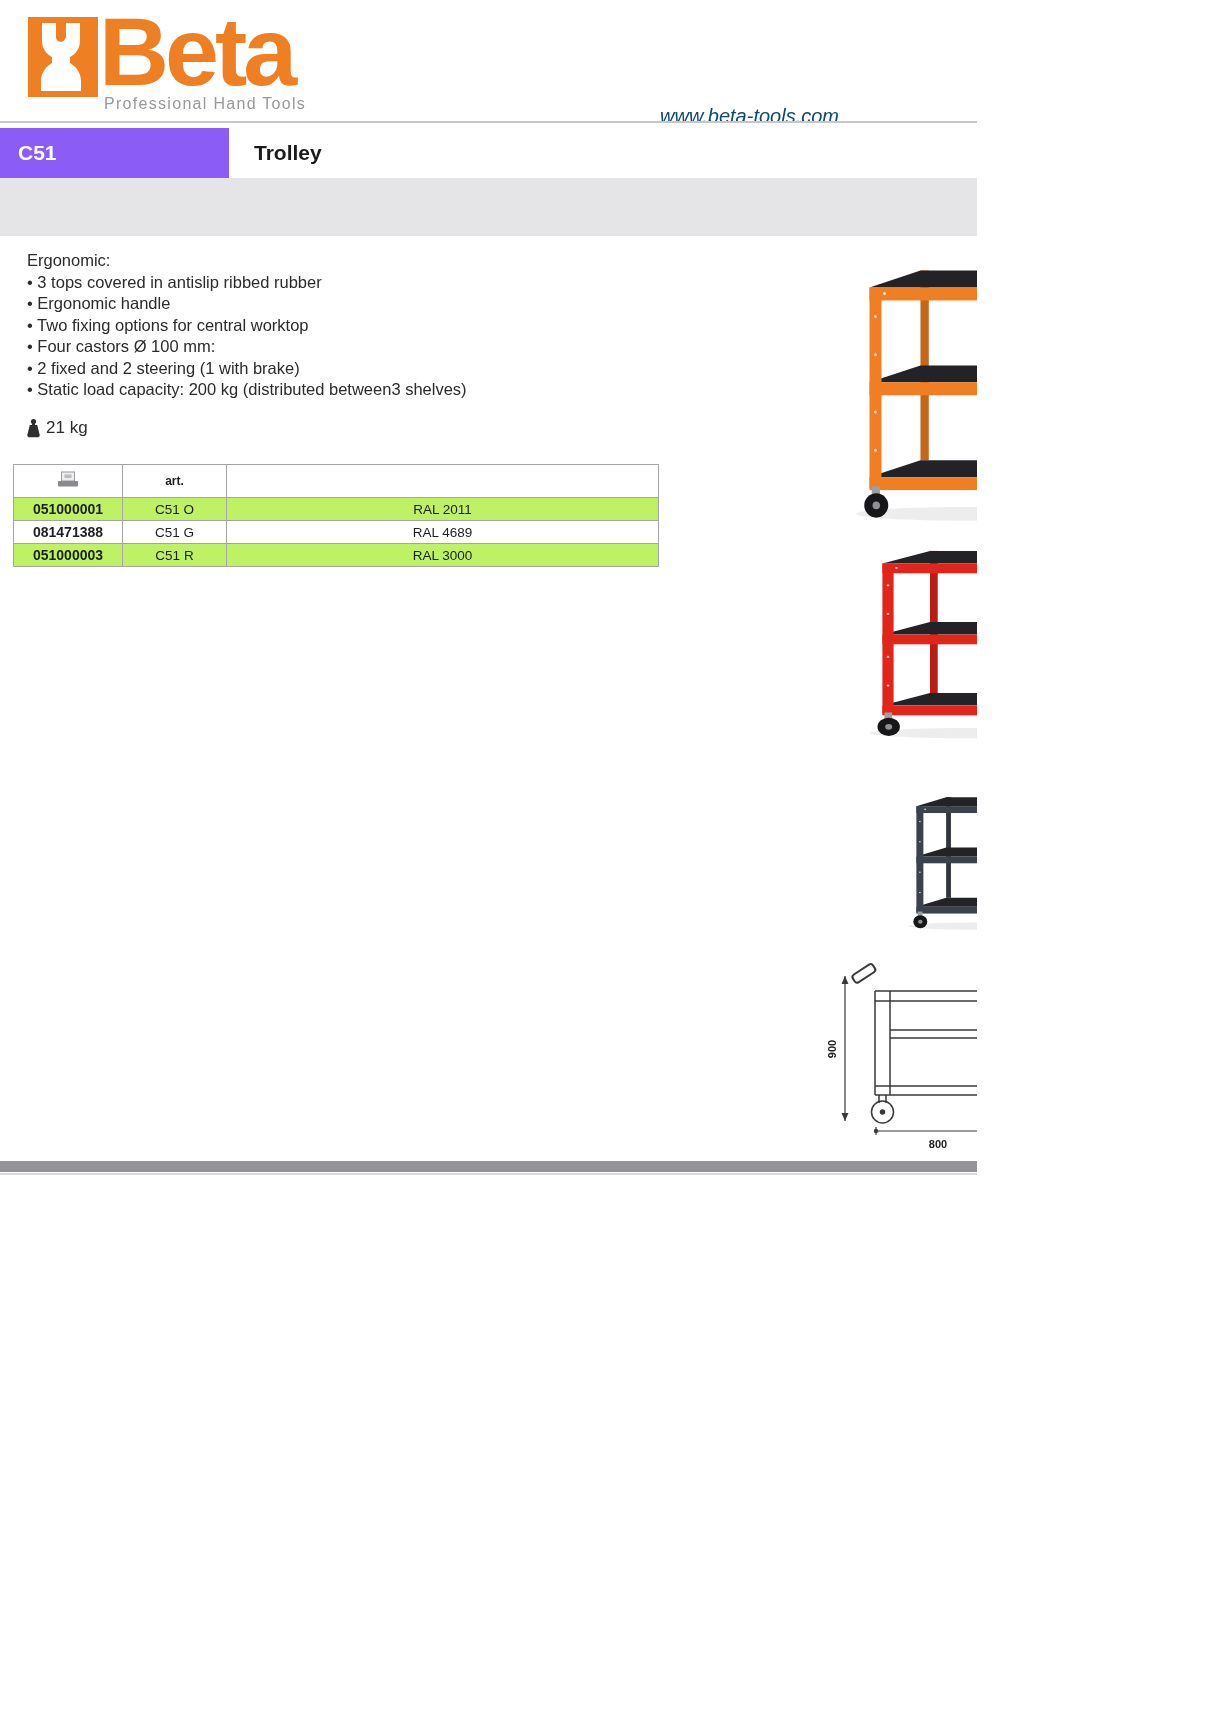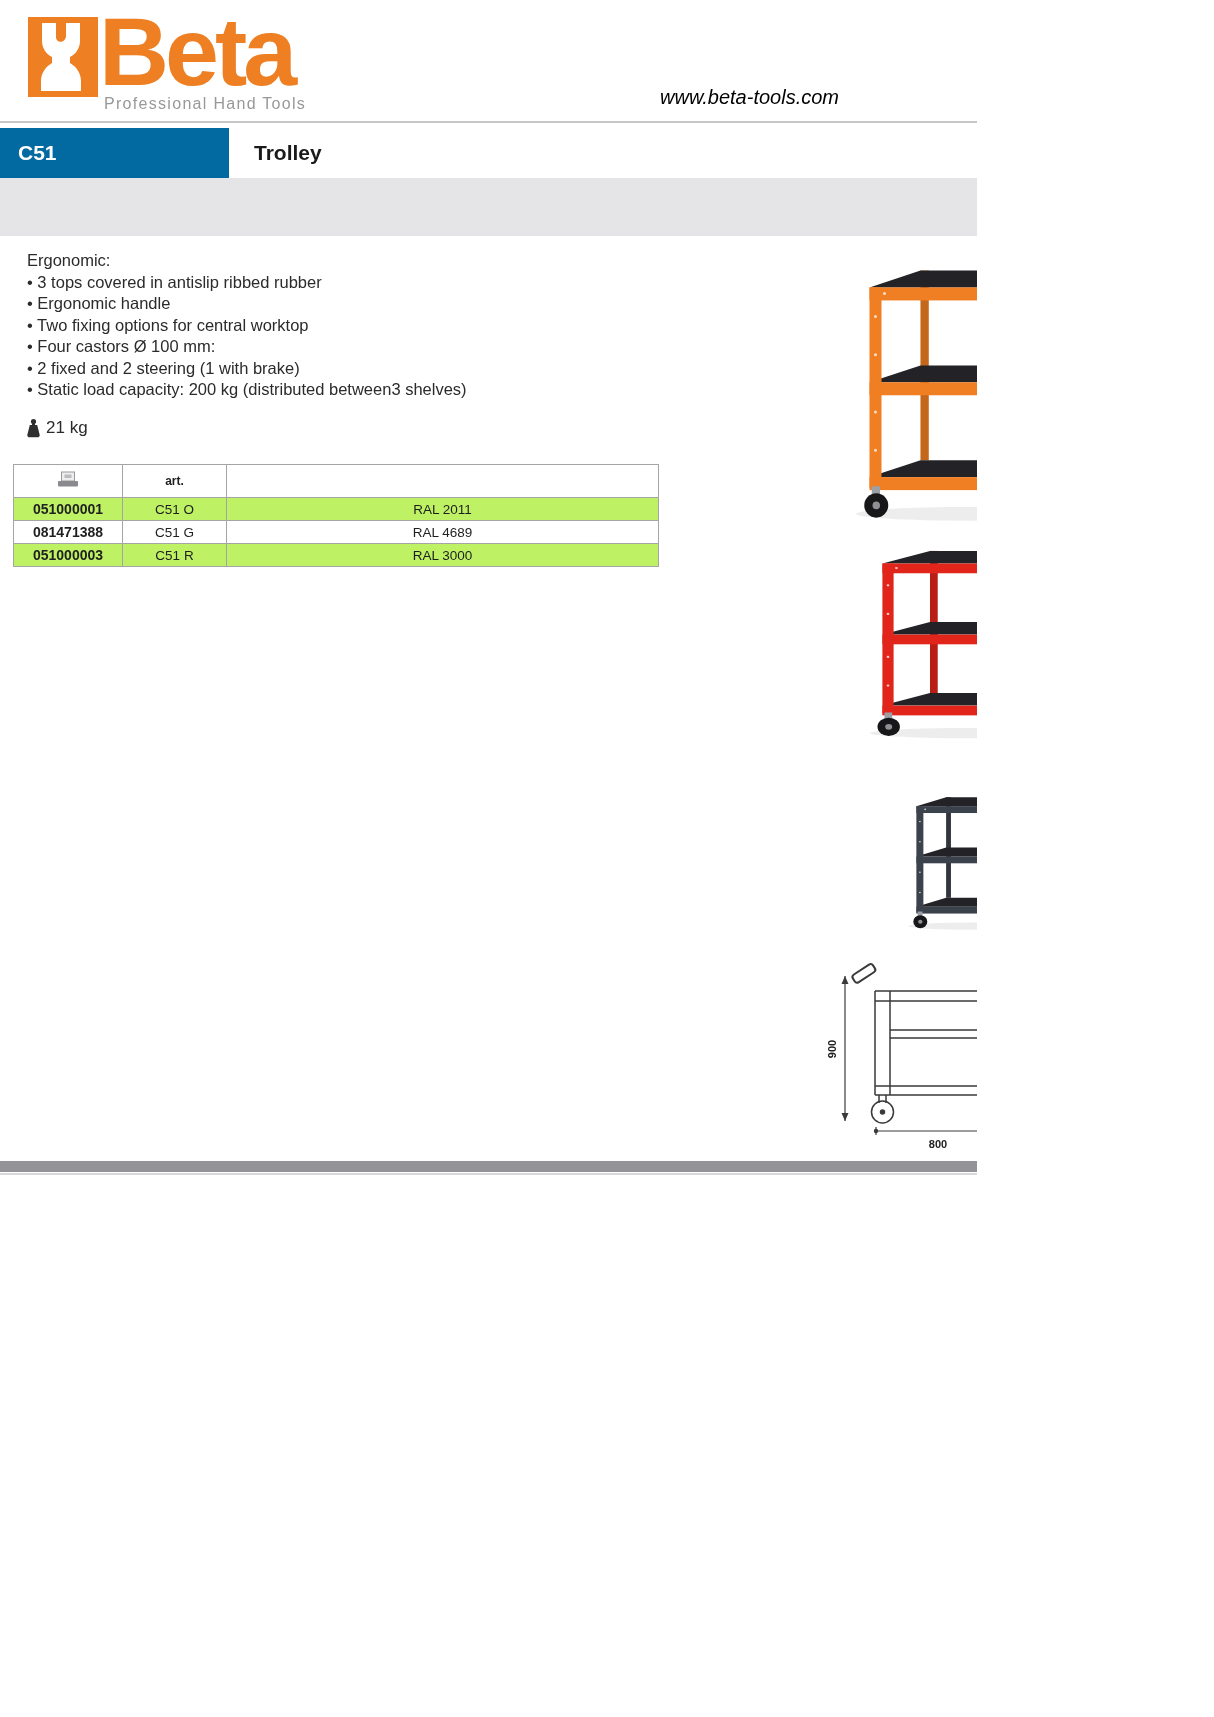--- a/index.html
+++ b/index.html
@@ -4,25 +4,25 @@
 <style>
   html,body{margin:0;padding:0;background:#fff;}
   .page{position:relative;width:977px;height:1717px;background:#fff;overflow:hidden;
         font-family:"Liberation Sans",sans-serif;color:#2b2b2b;}
 
   
   .logo-square{position:absolute;left:28px;top:17px;width:70px;height:80px;}
   .beta-wordmark{position:absolute;left:99px;top:4px;font-size:97px;line-height:96px;
         font-weight:bold;color:#EE7F22;letter-spacing:-4px;}
   .tagline{position:absolute;left:104px;top:95px;font-size:16px;letter-spacing:1.3px;color:#98989B;}
-  .website{position:absolute;right:138px;top:86px;font-size:20px;font-style:italic;color:#000000;}
+  .website{position:absolute;right:138px;top:105px;font-size:20px;font-style:italic;color:#0c4a6e;}
   .header-rule{position:absolute;left:0;top:121px;width:1214px;height:2px;background:#C7C7C9;}
 
   
-  .code-band{position:absolute;left:0;top:128px;width:229px;height:50px;background:#0369a1;}
+  .code-band{position:absolute;left:0;top:128px;width:229px;height:50px;background:#8b5cf6;}
   .code-band .code{position:absolute;left:18px;top:0;line-height:50px;font-size:21px;font-weight:bold;color:#fff;}
   .product-name{position:absolute;left:254px;top:128px;line-height:50px;font-size:21px;font-weight:bold;color:#1a1a1a;}
   .grey-band{position:absolute;left:0;top:178px;width:1214px;height:58px;background:#E5E5E7;}
 
   
   .features{position:absolute;left:27px;top:250px;font-size:16.5px;line-height:21.5px;color:#2b2b2b;}
 
   
   .weight-row{position:absolute;left:27px;top:418px;height:20px;font-size:17px;color:#2b2b2b;
         display:flex;align-items:center;gap:6px;}

